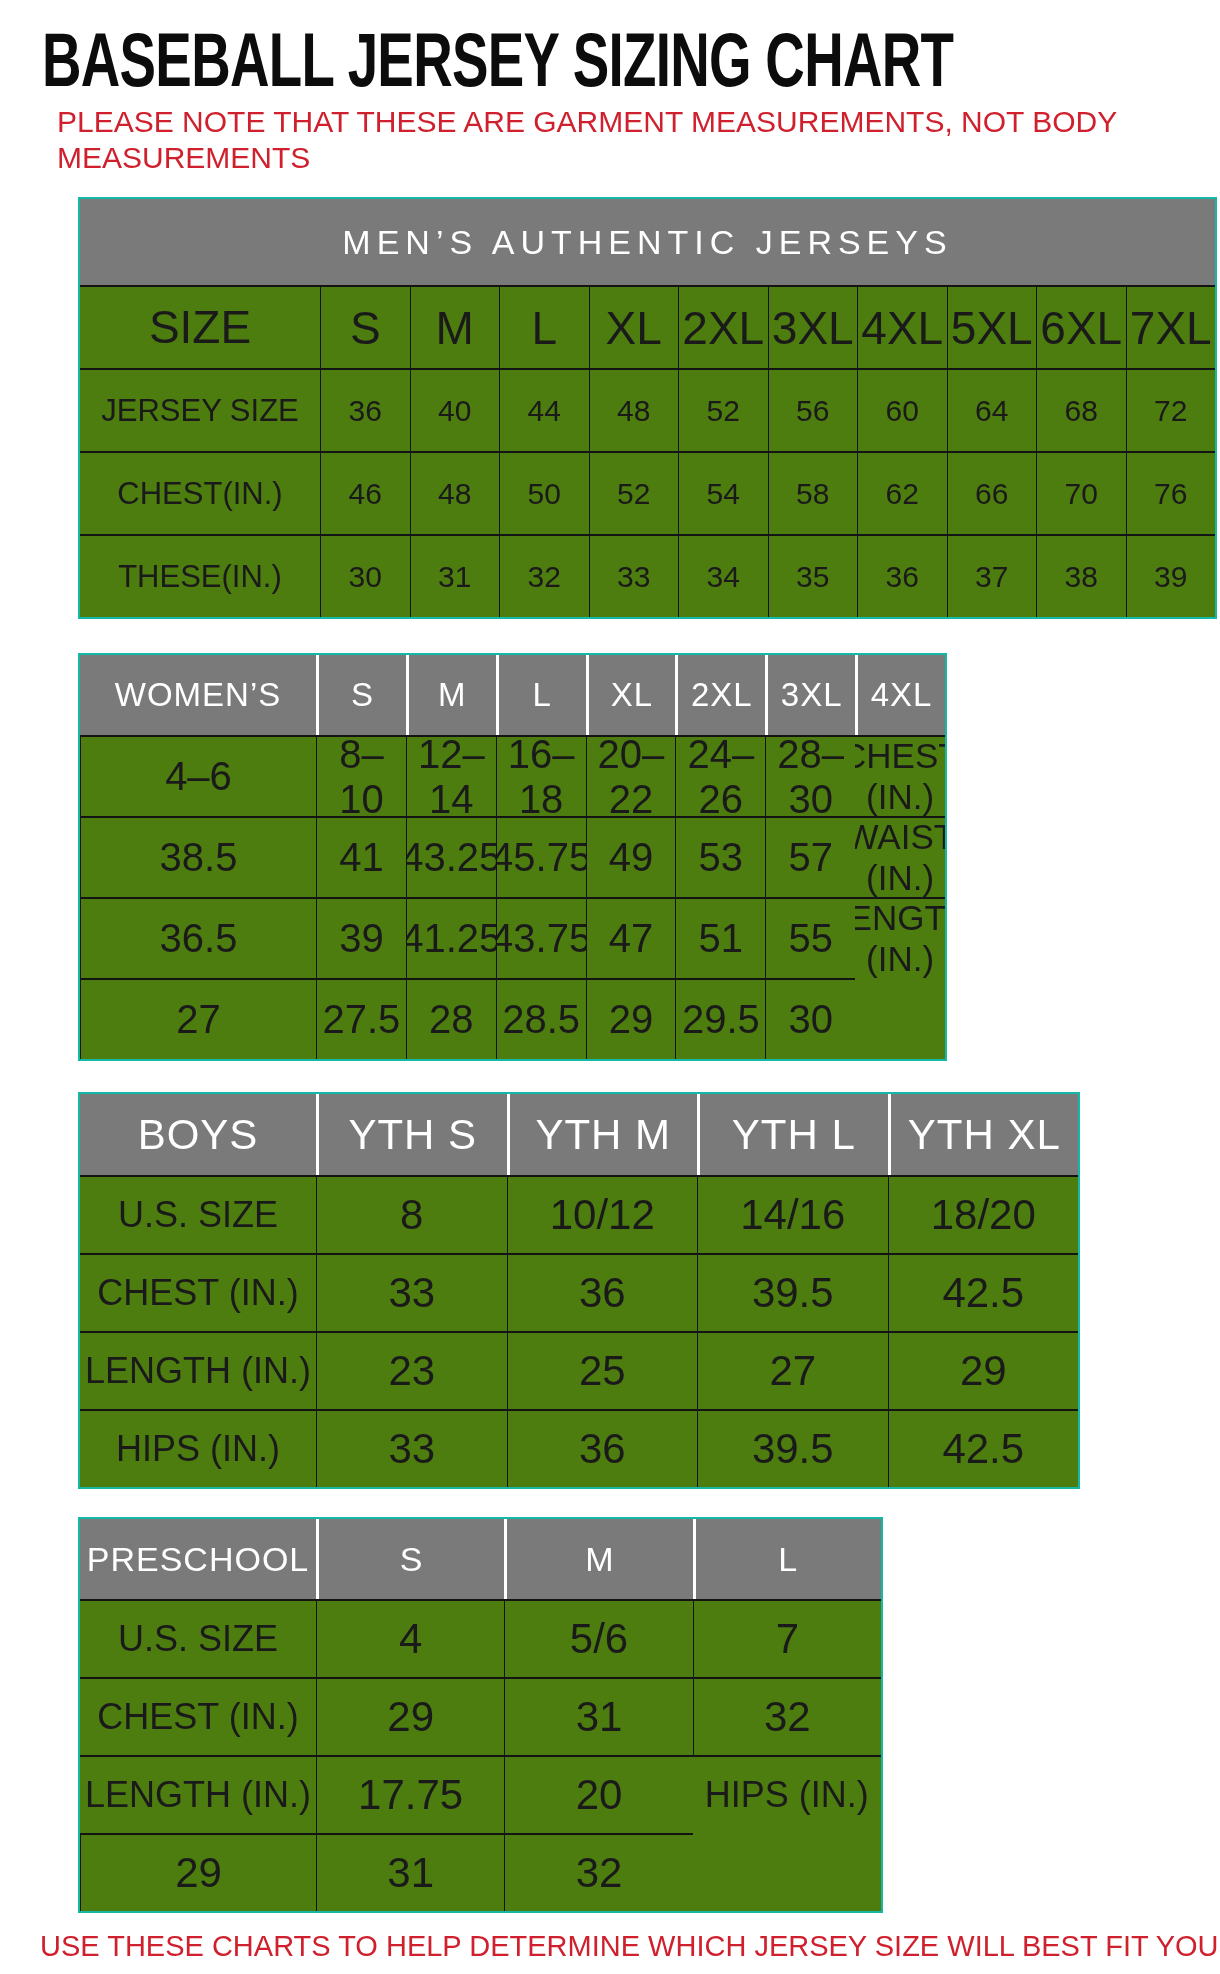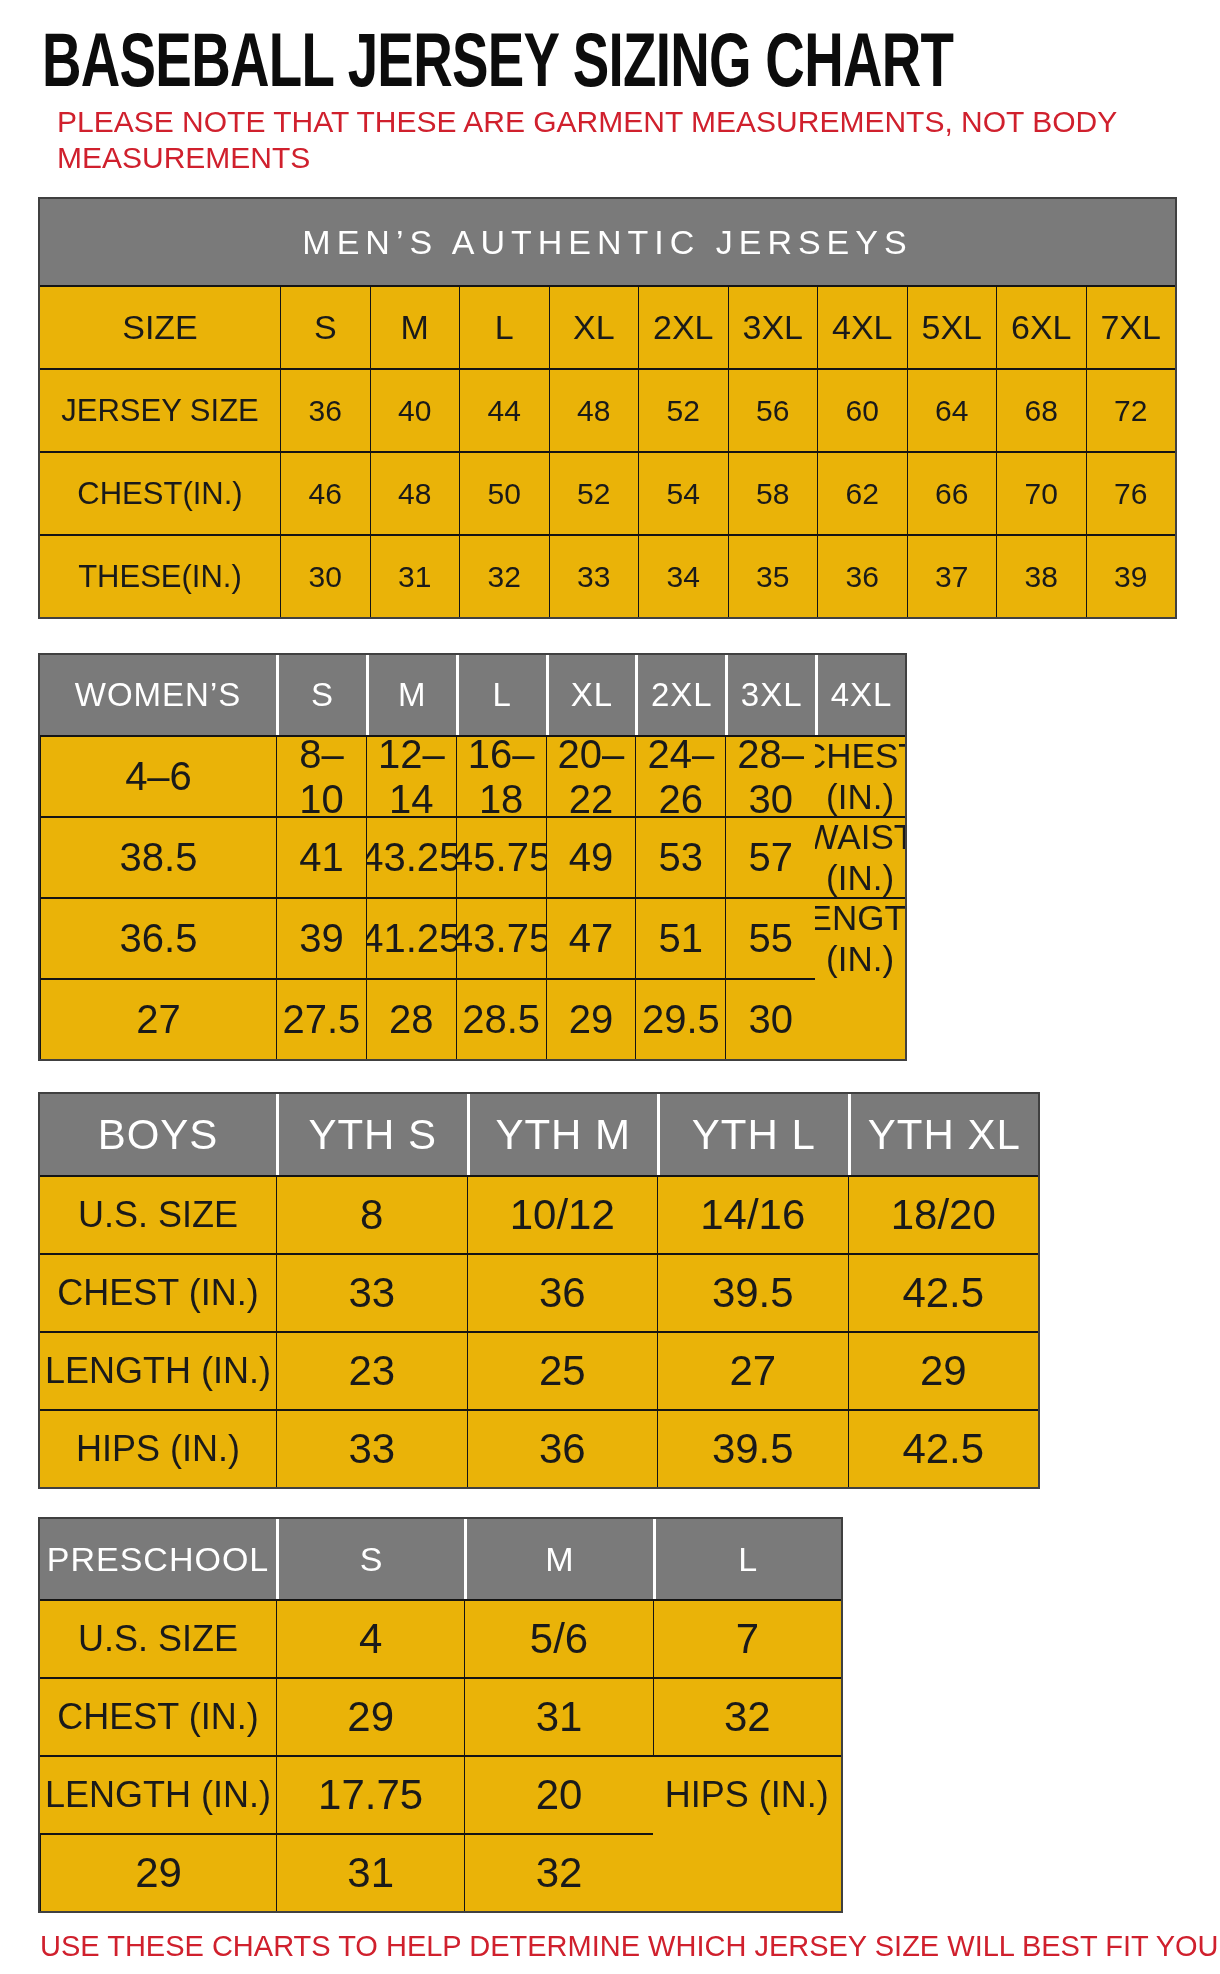--- a/index.html
+++ b/index.html
@@ -17,21 +17,21 @@
     font-size: 76px; font-weight: bold; line-height: 1;
     letter-spacing: -1px; color: #0c0c0c;
     transform: scaleX(0.72); transform-origin: 0 50%;
   }
   .note { position: absolute; left: 43px; top: 104px; line-height: 36px; margin-left: 14px; }
   .note div { font-size: 30px; color: #d0202d; white-space: nowrap; }
 
   
   .sizing-table {
     position: absolute; display: grid;
-    border: 2px solid #404040; background: #eab308;
+    border: 2px solid #14b8a6; background: #4d7c0f; margin-left: 40px;
   }
   .cell {
     display: flex; align-items: center; justify-content: center;
     text-align: center; border-left: 1px solid #141414;
     border-top: 2px solid #141414; overflow: hidden;
   }
   .cell.c0 { border-left: none; }
   .cell.head {
     background: #7a7a7a; color: #ffffff; border-top: none;
     font-size: 33px; letter-spacing: 1px;
@@ -41,21 +41,21 @@
     border-left: none; font-size: 34px; letter-spacing: 6px;
   }
   .cell.label { white-space: pre-line; line-height: 1.15; }
 
   
   #t0 { left: 38px; top: 197px; width: 1139px;
         grid-template-columns: 240px repeat(10, 1fr);
         grid-template-rows: 86px repeat(4, 83px); }
   #t0 .cell { font-size: 30px; }
   #t0 .cell.label { font-size: 31px; }
-  #t0 .cell.firstrow { font-size: 34px; }
+  #t0 .cell.firstrow { font-size: 46px; }
   #t0 .cell.banner { font-size: 34px; }
 
   
   #t1 { left: 38px; top: 653px; width: 869px;
         grid-template-columns: 236px repeat(7, 1fr);
         grid-template-rows: 80px repeat(4, 81px); }
   #t1 .cell { font-size: 40px; }
   #t1 .cell.label { font-size: 35px; }
   #t1 .cell.head { font-size: 33px; }
 

